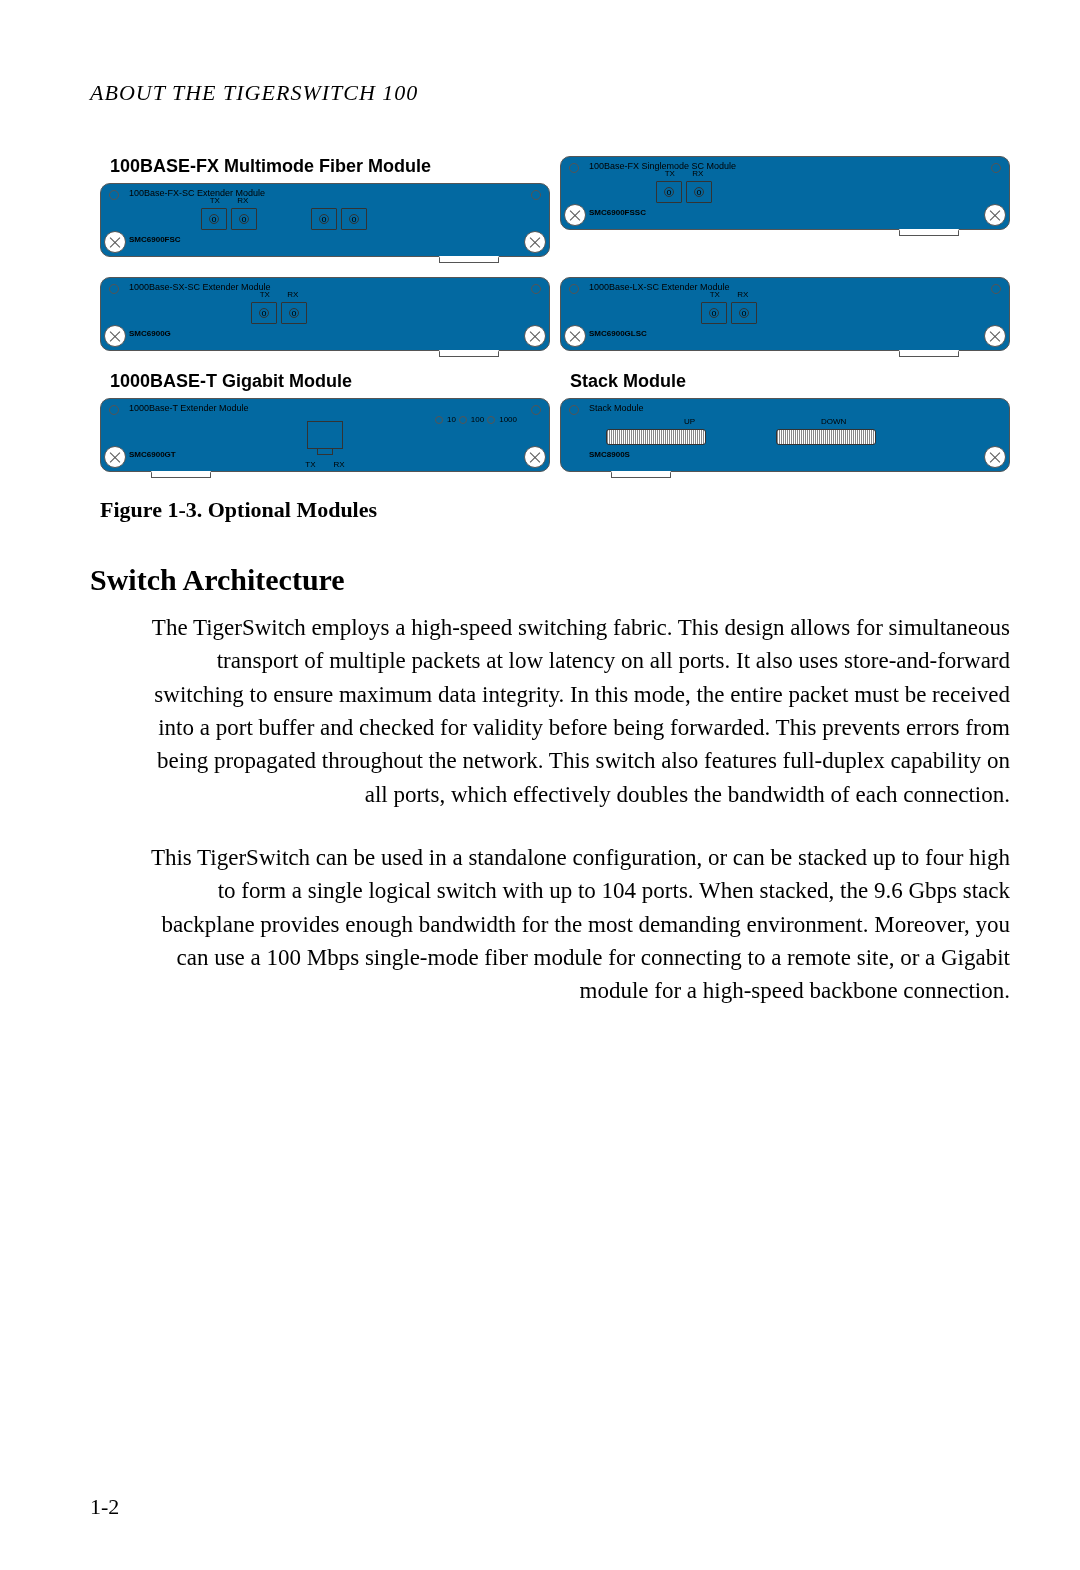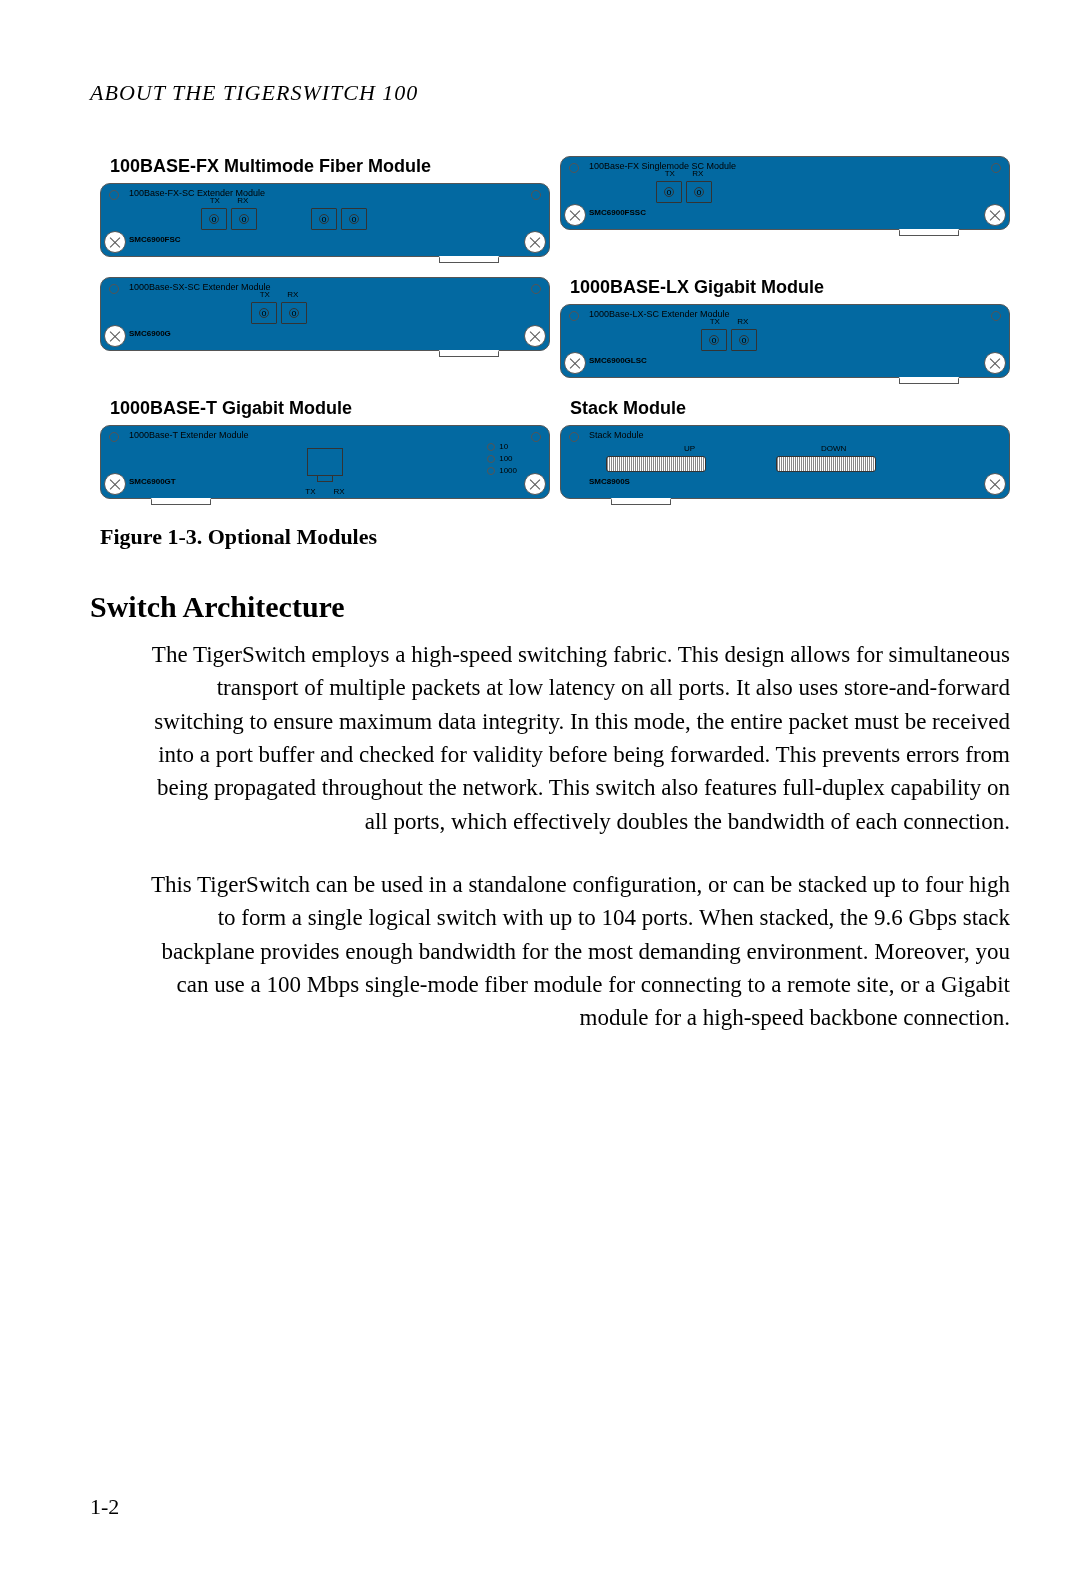--- a/index.html
+++ b/index.html
@@ -154,21 +154,21 @@
       display: flex;
       gap: 18px;
       font-family: Arial, sans-serif;
       font-size: 8px;
     }
     .leds {
       position: absolute;
       right: 32px;
       top: 16px;
       display: flex;
-      flex-direction: column;
+      flex-direction: row;
       gap: 3px;
       font-family: Arial, sans-serif;
       font-size: 8px;
     }
     .led-row { display: flex; align-items: center; gap: 4px; }
     .led-dot { width: 8px; height: 8px; border: 1px solid #555; border-radius: 50%; }
     .tab {
       position: absolute;
       bottom: -7px;
       width: 60px;
@@ -288,21 +288,20 @@
         </div>
         <div class="port"></div>
         <div class="port"></div>
       </div>
       <div class="model-label">SMC6900G</div>
       <div class="tab" style="right:50px;"></div>
     </div>
   </div>
 
   <div>
-    <div class="module-title">1000BASE-LX Gigabit Module</div>
     <div class="module-box">
       <div class="hole tl"></div>
       <div class="hole tr"></div>
       <div class="screw left"></div>
       <div class="screw right"></div>
       <div class="module-subtitle">1000Base-LX-SC Extender Module</div>
       <div class="port-pair" style="left:140px;">
         <div class="txrx">
           <span>TX</span>
           <span>RX</span>

